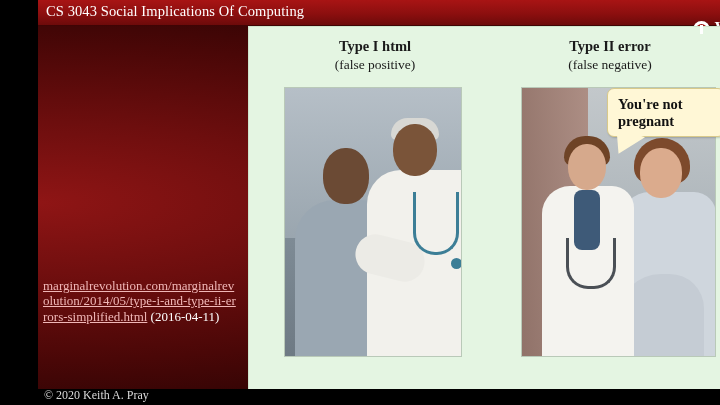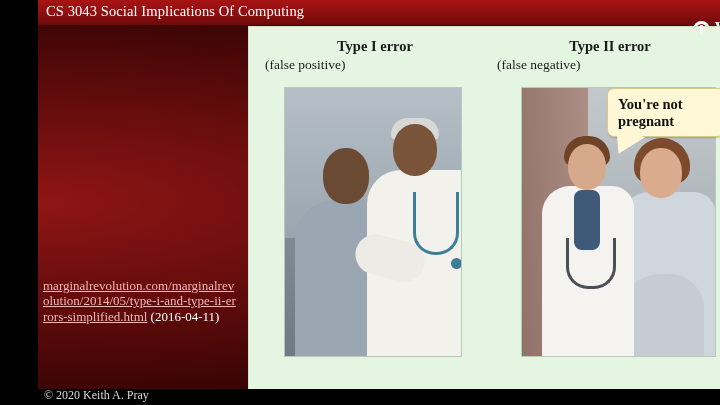--- a/index.html
+++ b/index.html
@@ -104,21 +104,21 @@
   .col-right { left: 248px; width: 226px; }
   .col-title {
     text-align: center;
     font-size: 14.5px;
     font-weight: bold;
     color: #1a1a1a;
     font-family: "Liberation Serif", serif;
     line-height: 1.25;
   }
   .col-sub {
-    text-align: left;
+    text-align: center;
     font-size: 13.5px;
     color: #1a1a1a;
     font-family: "Liberation Serif", serif;
     margin-top: 2px;
   }
   
   .photo {
     position: absolute;
     border: 1px solid #b9c9b8;
     box-sizing: border-box;
@@ -323,21 +323,21 @@
   <div class="header">
     <div class="header-title">CS 3043 Social Implications Of Computing</div>
     <div class="wpi-logo">
       <span class="wpi-seal"></span>
       <span class="wpi-text">WPI</span>
     </div>
   </div>
 
   <div class="content-panel">
     <div class="col col-left">
-      <div class="col-title">Type I error</div>
+      <div class="col-title">Type I html</div>
       <div class="col-sub">(false positive)</div>
     </div>
     <div class="col col-right">
       <div class="col-title">Type II error</div>
       <div class="col-sub">(false negative)</div>
     </div>
   </div>
 
   <div class="photo photo-left">
     <div class="pl-wall"></div>

